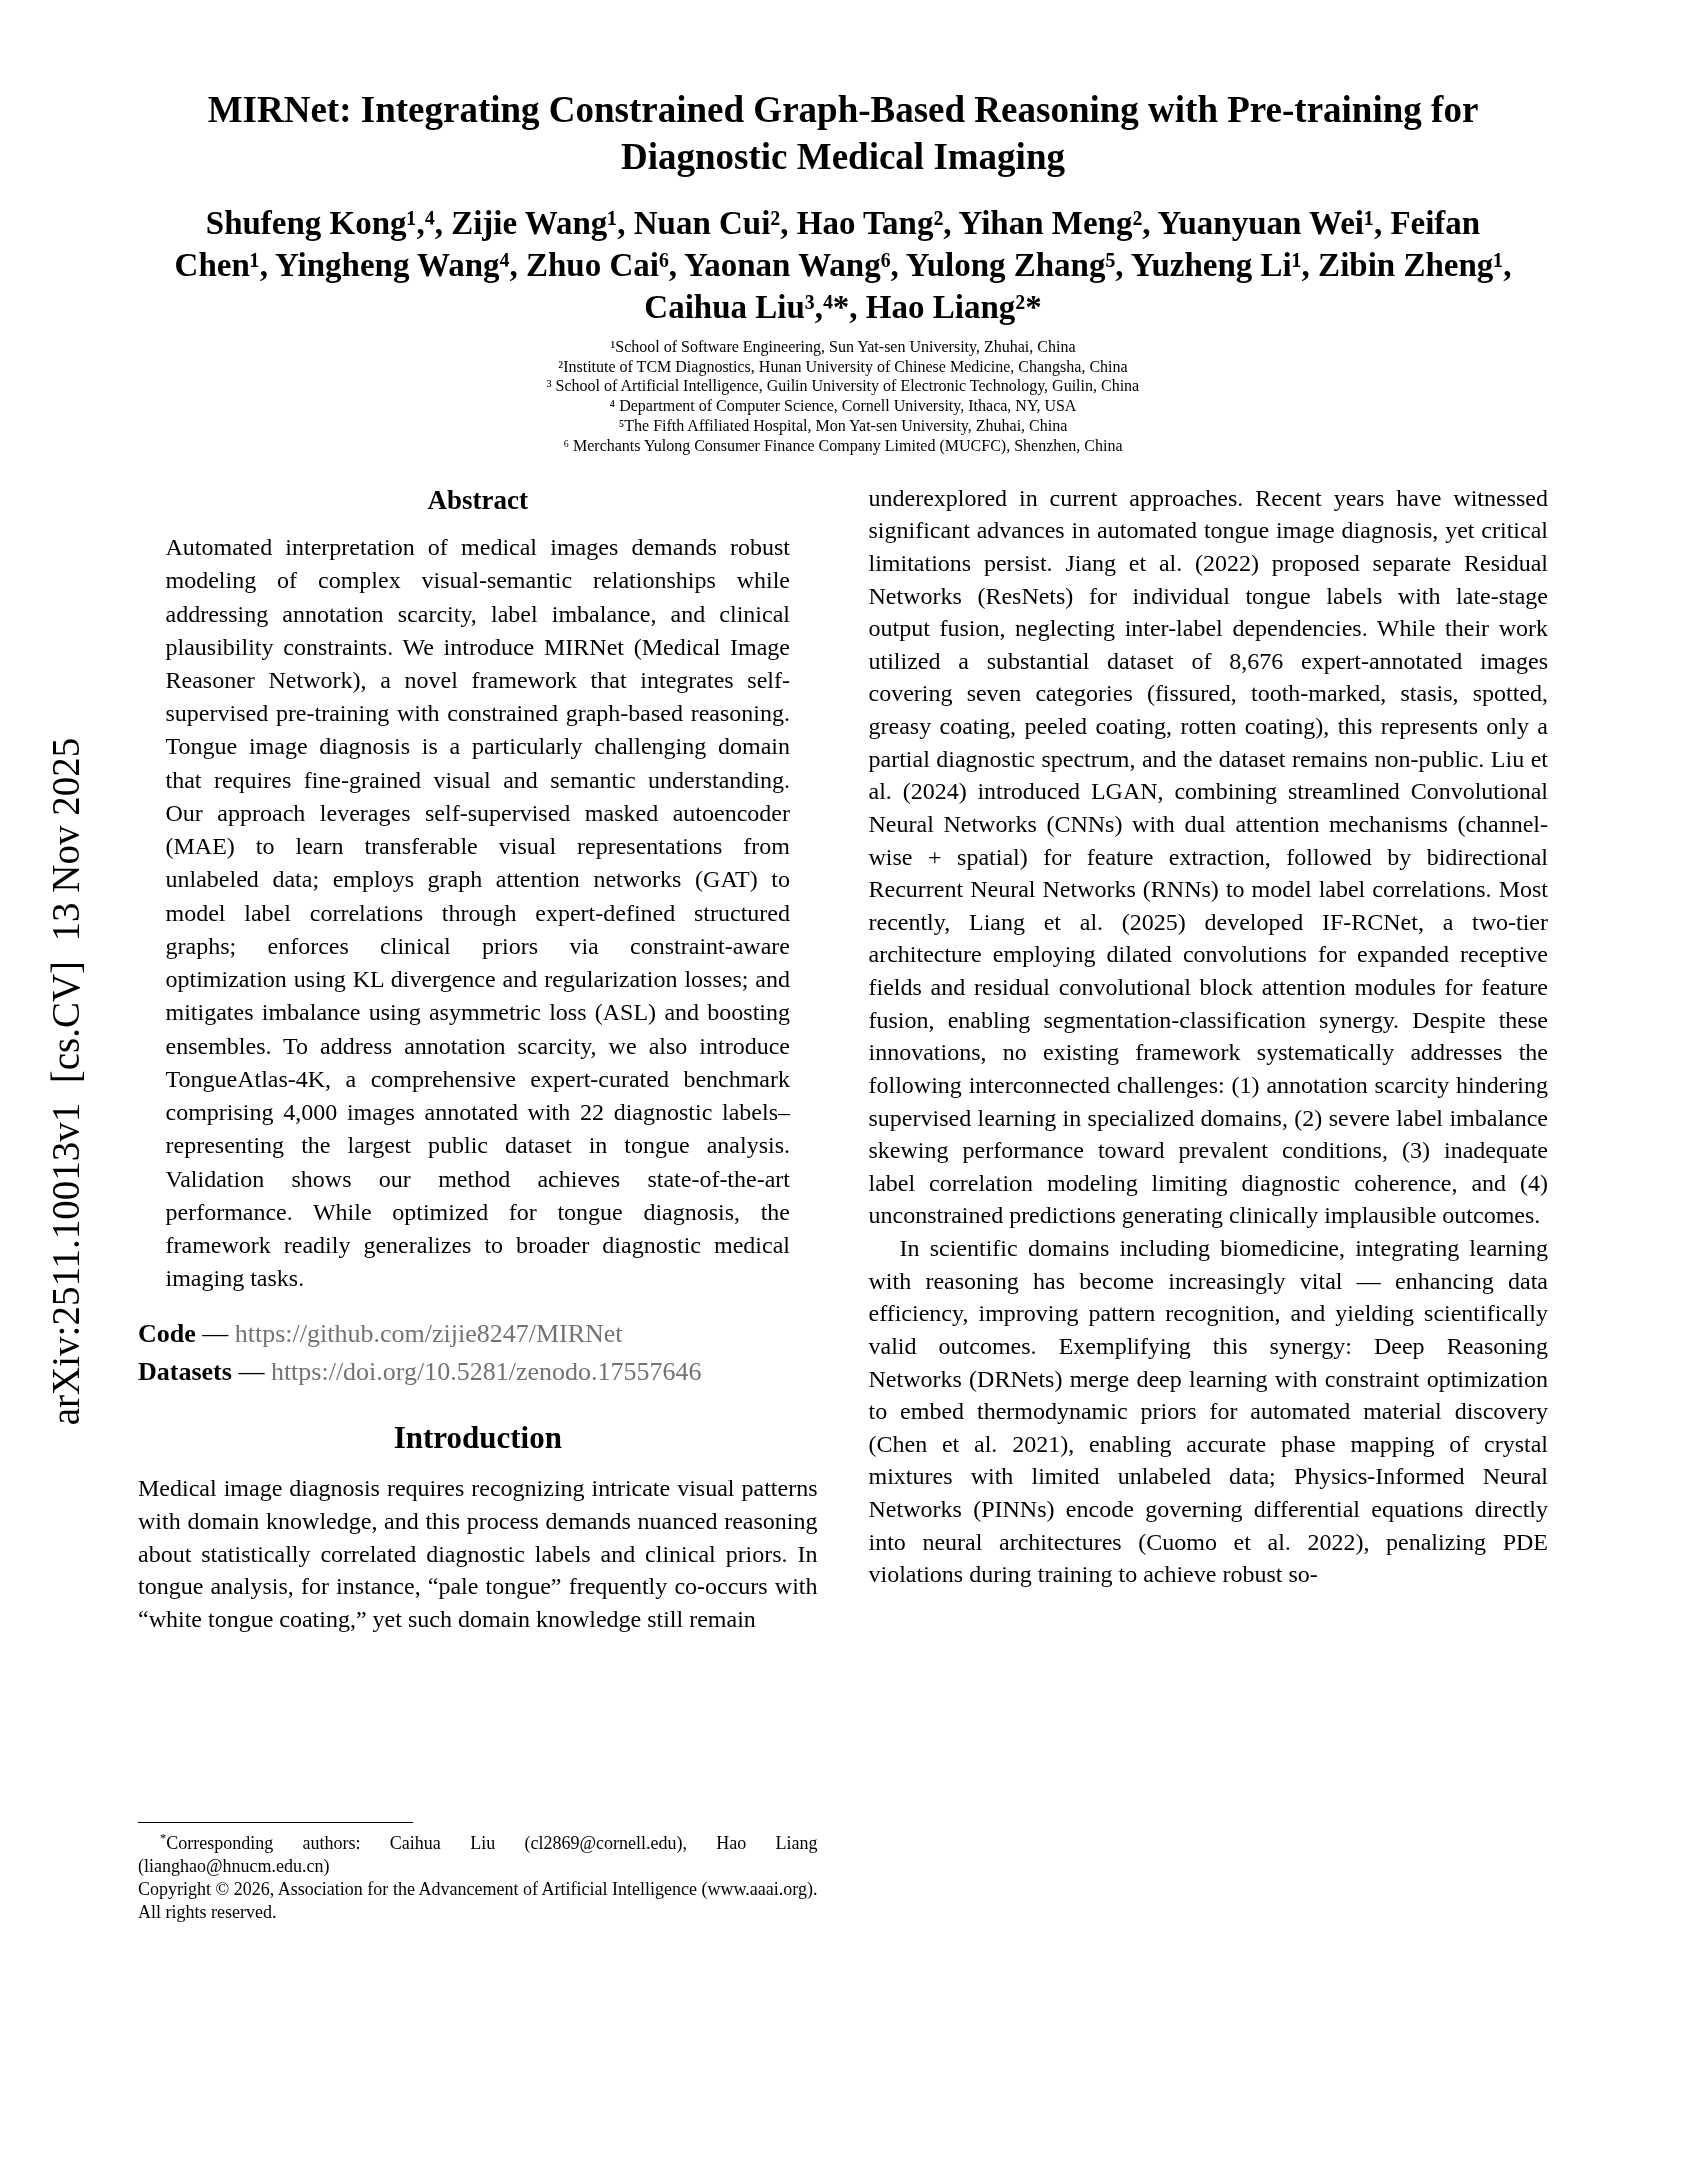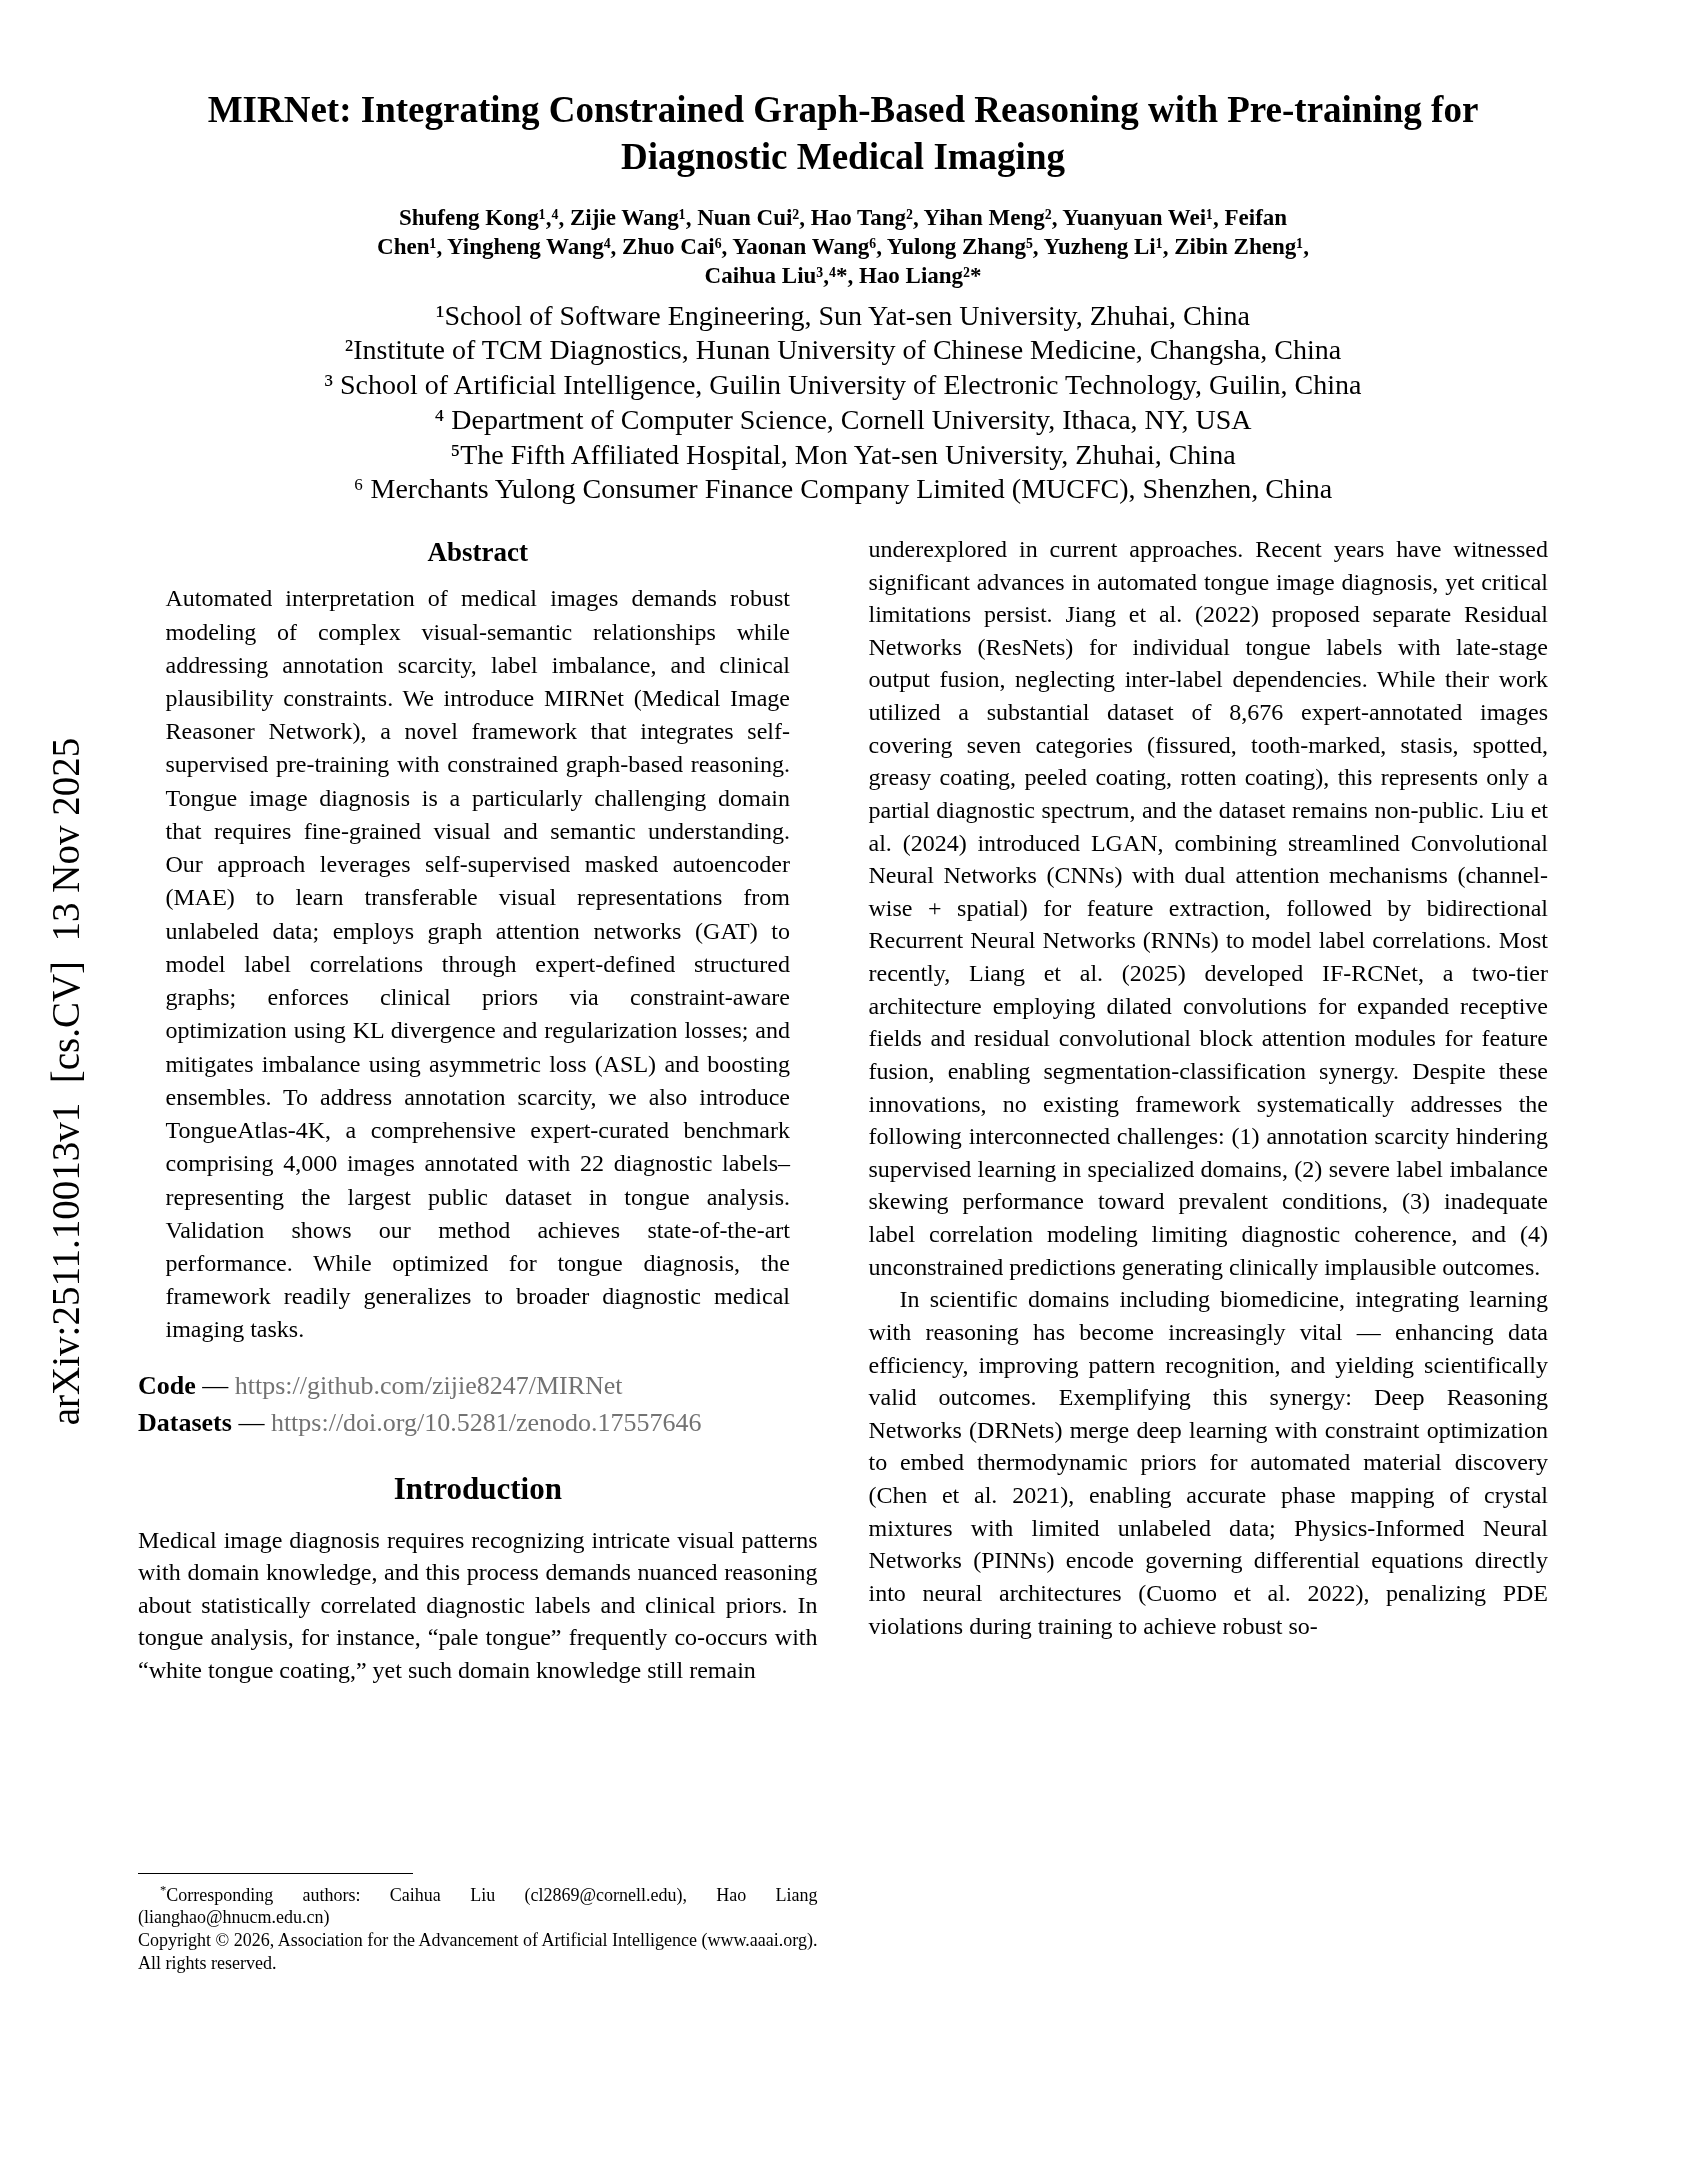--- a/index.html
+++ b/index.html
@@ -30,27 +30,27 @@
     padding-top: 86px;
     text-align: center;
   }
   .paper-title {
     font-size: 37px;
     font-weight: bold;
     line-height: 1.28;
     margin: 0 101px 22px;
   }
   .authors {
-    font-size: 23px;
+    font-size: 33px;
     font-weight: bold;
     line-height: 1.27;
     margin: 0 110px;
   }
   .affiliations {
-    font-size: 28px;
+    font-size: 16px;
     line-height: 1.24;
     margin-top: 8.3px;
   }
   .columns {
     display: flex;
     gap: 51px;
     margin: 26px 138px 0;
     height: 1442px;
     text-align: justify;
   }

